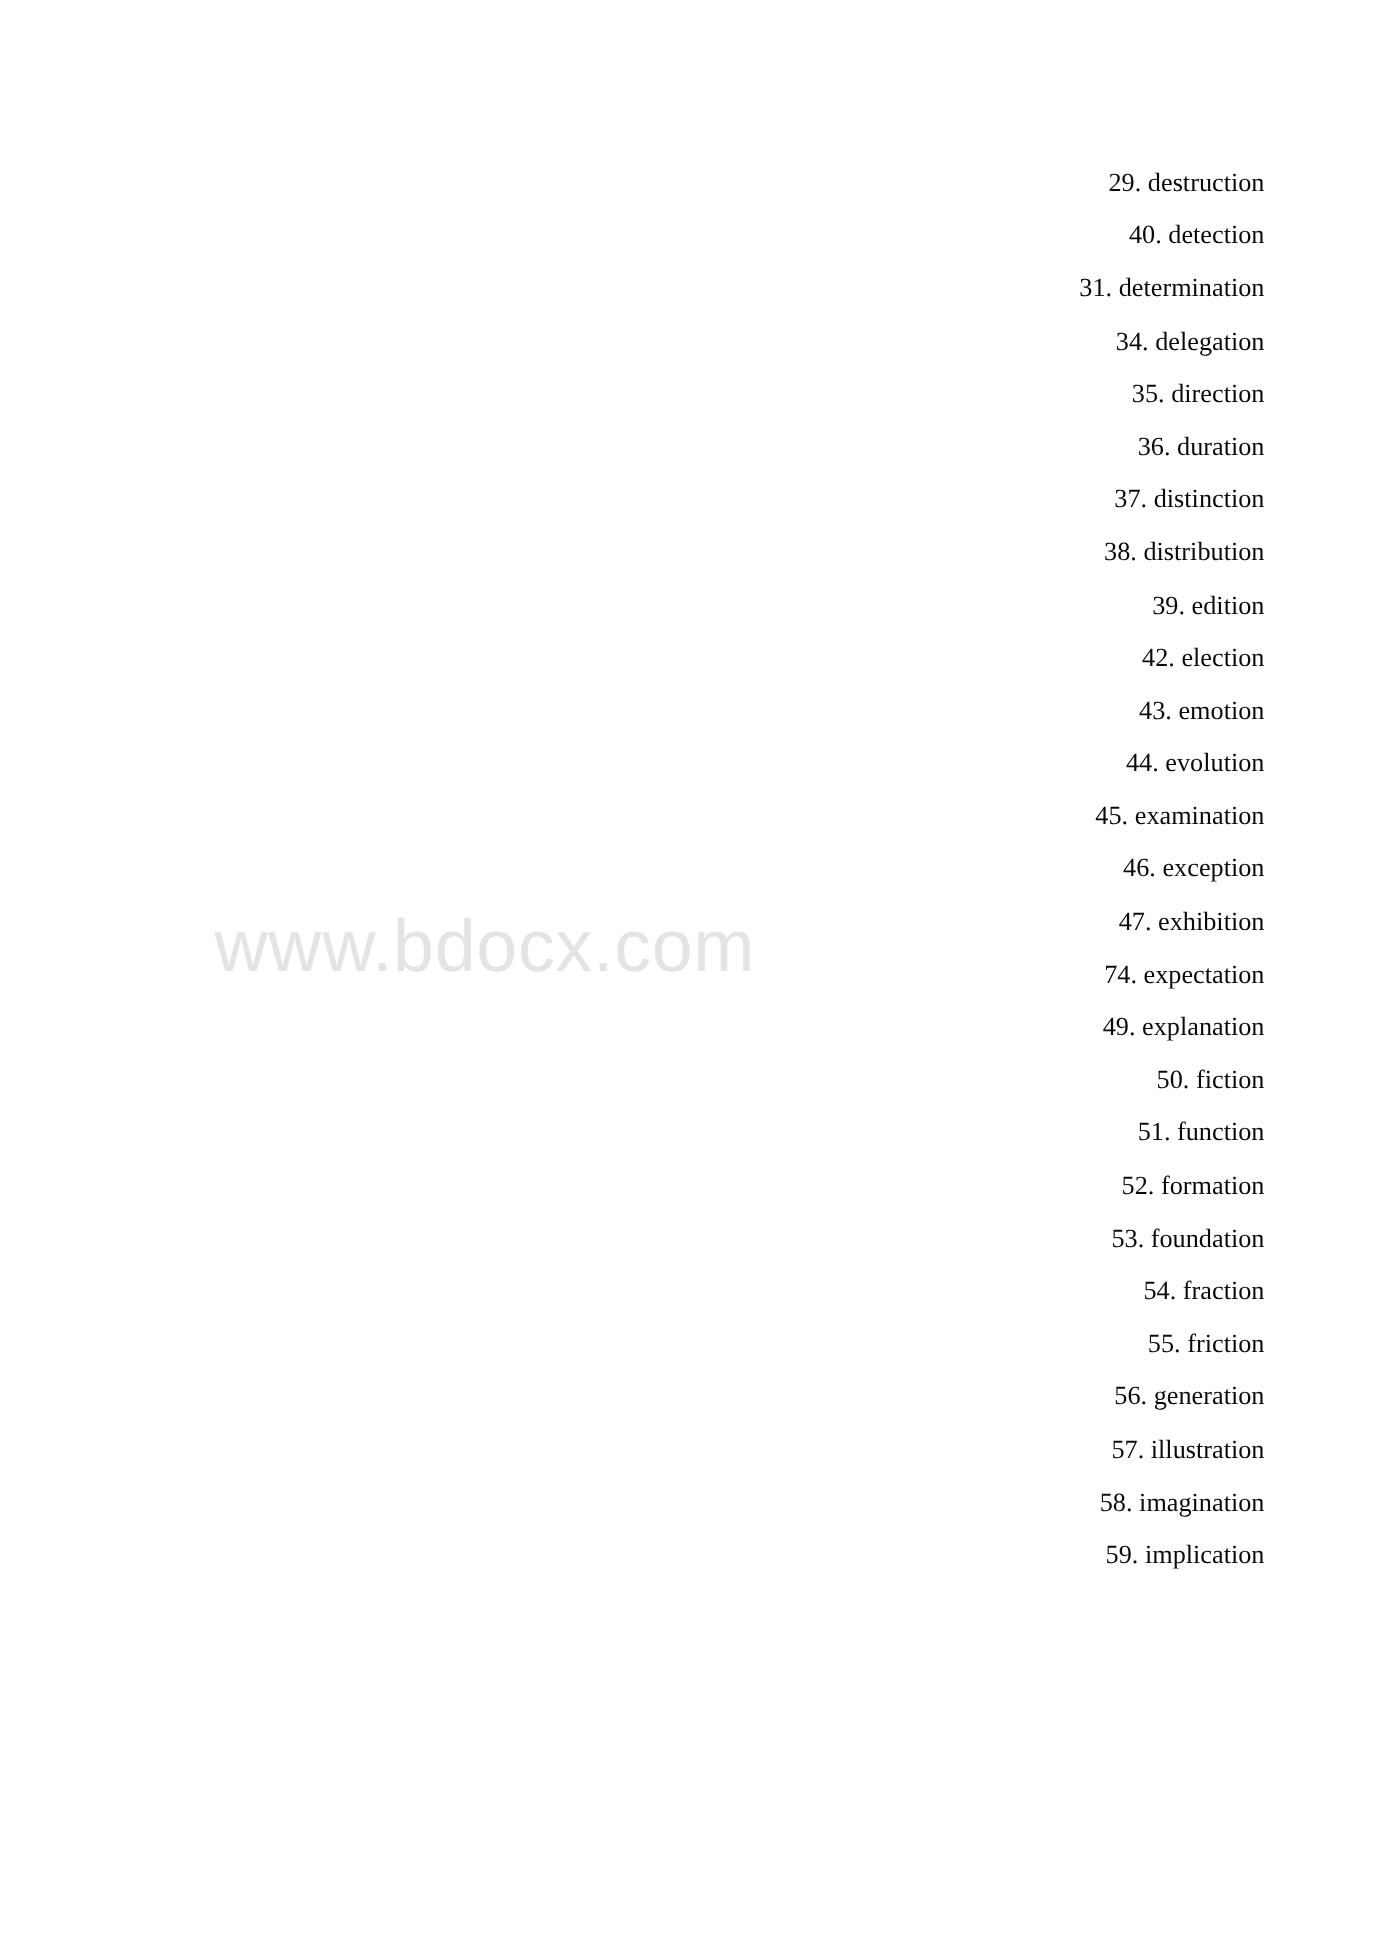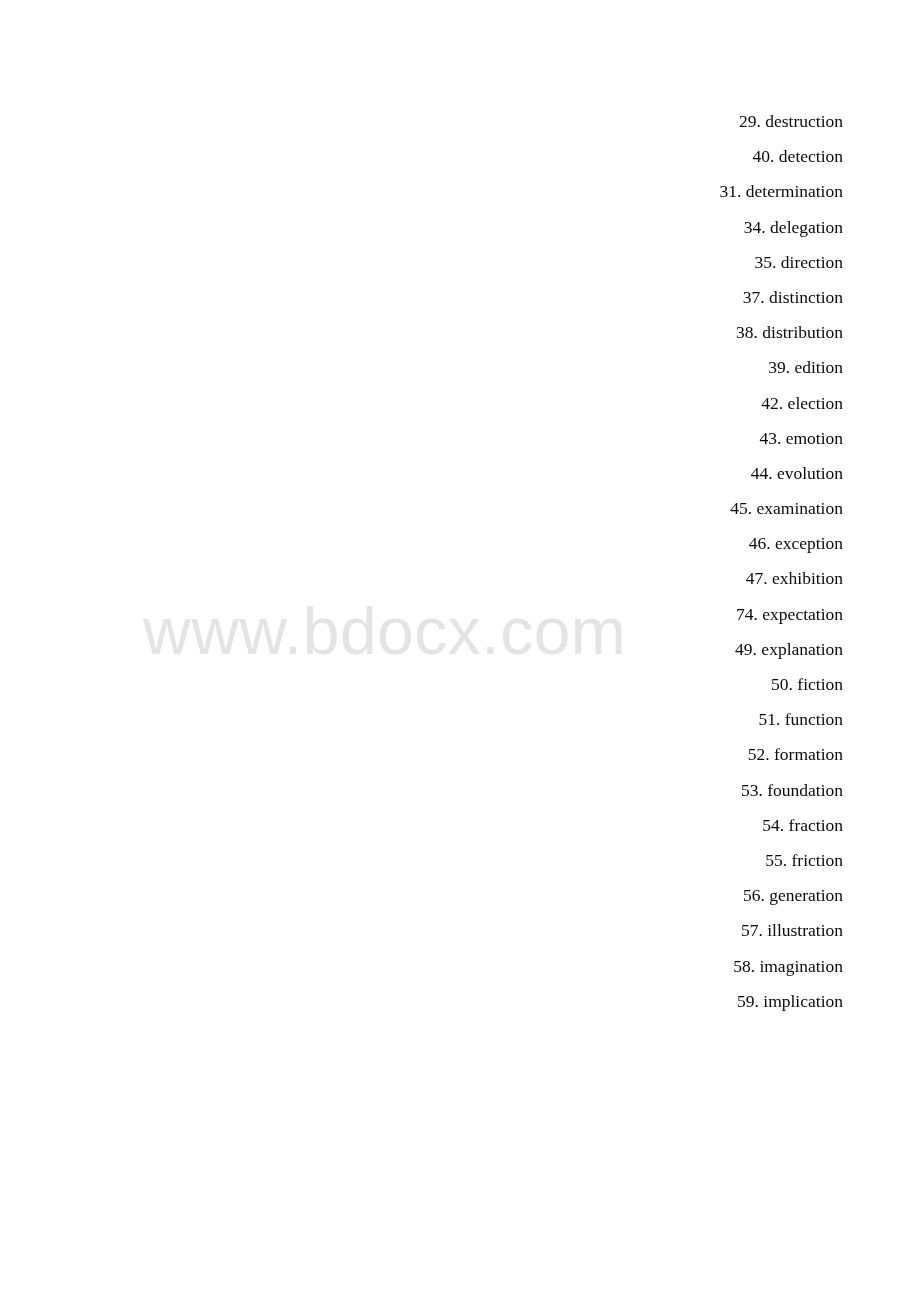--- a/index.html
+++ b/index.html
@@ -26,21 +26,21 @@
     background: #ffffff;
   }
 
   #watermark {
     position: absolute;
     left: 143px;
     top: 600px;
     width: 540px;
     height: 62px;
     font-family: "Liberation Sans", "DejaVu Sans", sans-serif;
-    font-size: 66px;
+    font-size: 49px;
     line-height: 62px;
     letter-spacing: 0.5px;
     color: #e4e4e4;
     white-space: nowrap;
     user-select: none;
     pointer-events: none;
     z-index: 1;
   }
 
   #word-list {
@@ -77,20 +77,21 @@
 <div id="page">
 
   <div id="watermark">www.bdocx.com</div>
 
   <ol id="word-list">
       <li class="list-item"><span class="item-number">29.</span> <span class="item-word">destruction</span></li>
       <li class="list-item"><span class="item-number">40.</span> <span class="item-word">detection</span></li>
       <li class="list-item"><span class="item-number">31.</span> <span class="item-word">determination</span></li>
       <li class="list-item"><span class="item-number">34.</span> <span class="item-word">delegation</span></li>
       <li class="list-item"><span class="item-number">35.</span> <span class="item-word">direction</span></li>
+      <li class="list-item"><span class="item-number">36.</span> <span class="item-word">duration</span></li>
       <li class="list-item"><span class="item-number">37.</span> <span class="item-word">distinction</span></li>
       <li class="list-item"><span class="item-number">38.</span> <span class="item-word">distribution</span></li>
       <li class="list-item"><span class="item-number">39.</span> <span class="item-word">edition</span></li>
       <li class="list-item"><span class="item-number">42.</span> <span class="item-word">election</span></li>
       <li class="list-item"><span class="item-number">43.</span> <span class="item-word">emotion</span></li>
       <li class="list-item"><span class="item-number">44.</span> <span class="item-word">evolution</span></li>
       <li class="list-item"><span class="item-number">45.</span> <span class="item-word">examination</span></li>
       <li class="list-item"><span class="item-number">46.</span> <span class="item-word">exception</span></li>
       <li class="list-item"><span class="item-number">47.</span> <span class="item-word">exhibition</span></li>
       <li class="list-item"><span class="item-number">74.</span> <span class="item-word">expectation</span></li>

